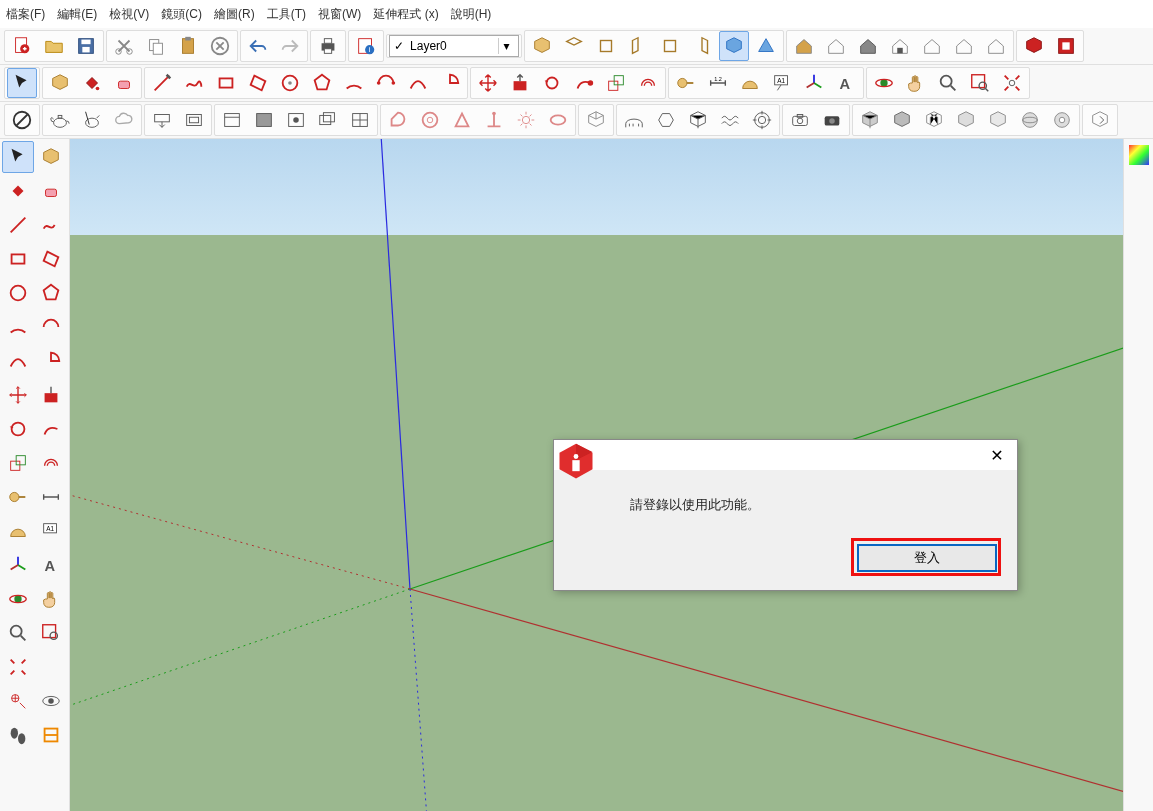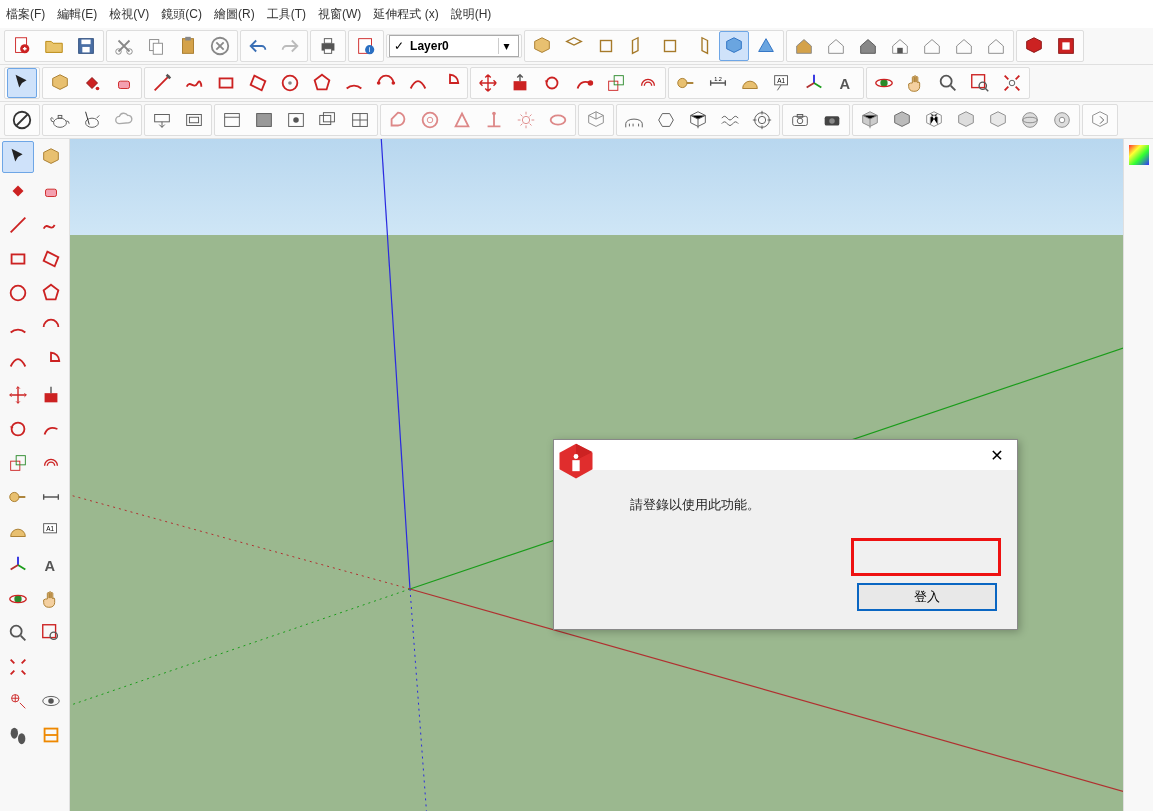--- a/index.html
+++ b/index.html
@@ -20,21 +20,21 @@
   .viewport svg { position:absolute; top:0; left:0; }
   .right-strip { width: 30px; background: #f8f8f8; border-left: 1px solid #e0e0e0; display:flex; flex-direction:column; align-items:center; padding-top:4px; gap:4px;}
   .dialog-overlay { position: absolute; top: 0; left: 0; width: 100%; height: 100%; }
   .dialog { position: absolute; left: 483px; top: 300px; width: 465px; background: #f0f0f0; border: 1px solid #888; box-shadow: 2px 2px 8px rgba(0,0,0,.25); }
   .dialog-titlebar { height: 30px; background: #fff; display:flex; justify-content:flex-end; align-items:center; padding-right:8px; }
   .dialog-close { width: 24px; height:24px; display:flex; align-items:center; justify-content:center; cursor:pointer; font-size:16px;}
   .dialog-body { display:flex; padding: 20px 20px 30px 20px; gap: 20px; align-items:flex-start;margin-left:36px;}
   .dialog-msg { font-size: 13px; color: #222; padding-top:6px;}
   .dialog-buttons { display:flex; justify-content:flex-end; gap: 10px; padding: 0 20px 18px 20px;}
   .dlg-btn { width: 140px; height: 28px; border: 1px solid #888; background: #e8e8e8; display:flex; align-items:center; justify-content:center; cursor:pointer; font-size:13px;}
-  .dlg-btn.primary { border: 2px solid #0a66c2; background: #e8e8e8; margin-top: 39px; }
+  .dlg-btn.primary { border: 2px solid #0a66c2; background: #e8e8e8; }
   .highlight-frame { position:absolute; border: 3px solid #e11; pointer-events:none; }
   
   .ico { width: 22px; height: 22px; }
 </style>
 </head>
 <body>
 
 <div class="menubar">
   <span>檔案(F)</span>
   <span>編輯(E)</span>
@@ -122,21 +122,21 @@
         <svg class="ico" viewBox="0 0 24 24">
           <rect x="4" y="4" width="14" height="16" fill="#fff" stroke="#c22"></rect>
           <circle cx="16" cy="16" r="5" fill="#2a6fc2"></circle>
           <text x="16" y="19" font-size="8" fill="#fff" text-anchor="middle">i</text>
         </svg>
       </div>
   </div>
   <div class="tb-group">
     <div class="layer-select">
       <span>✓</span>
-      <span style="flex:1; padding-left:6px;font-weight:bold;">Layer0</span>
+      <span style="flex:1; padding-left:6px;">Layer0</span>
       <span class="dd">▾</span>
     </div>
   </div>
   <div class="tb-group">
     <div class="tb-btn">
         <svg class="ico" viewBox="0 0 24 24">
           <path d="M12 3l8 4v8l-8 4-8-4V7z" fill="#e8c070" stroke="#a67a2a"></path>
         </svg>
       </div>
     <div class="tb-btn">

